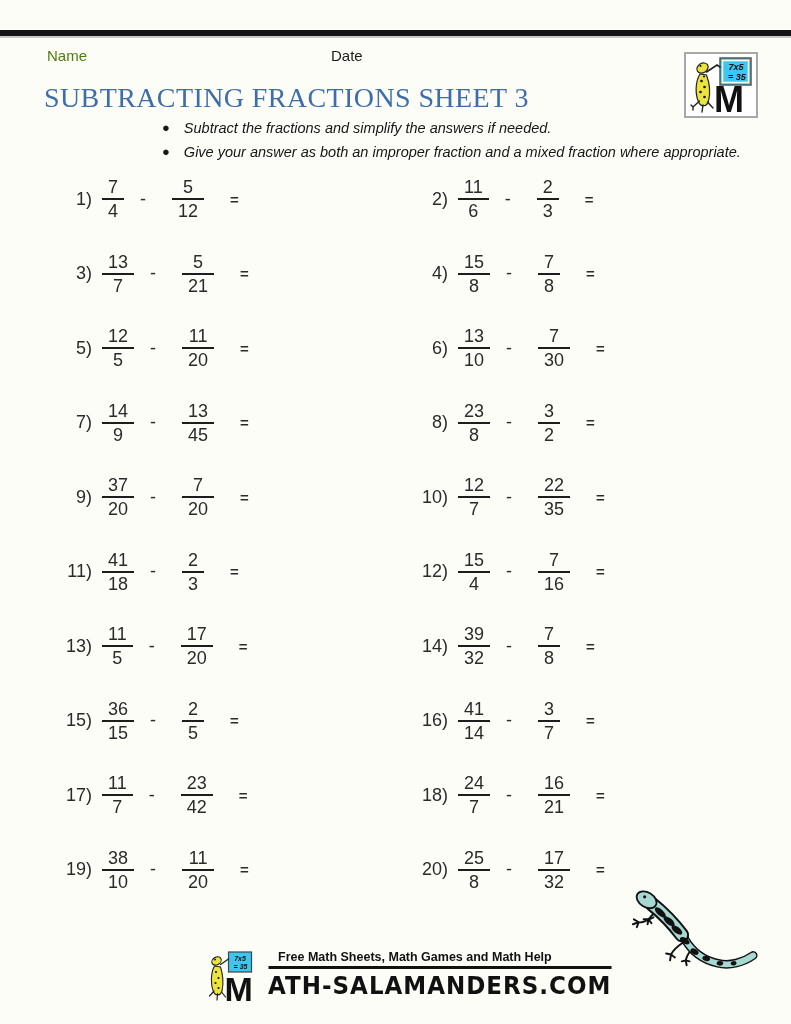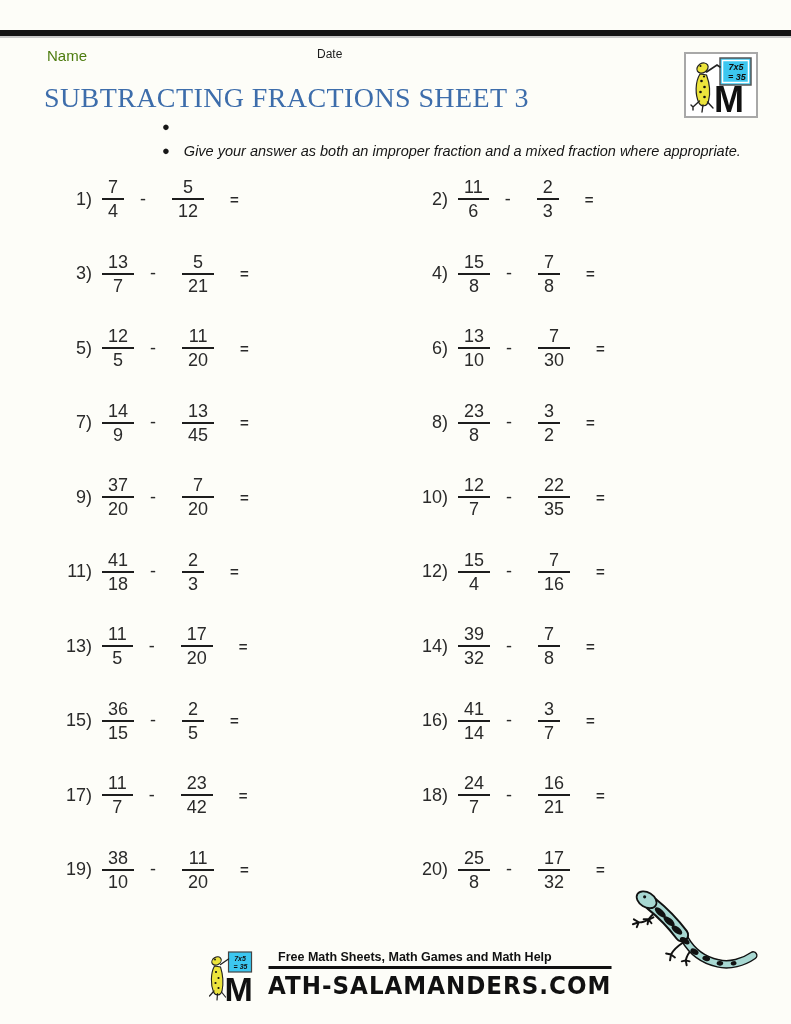--- a/index.html
+++ b/index.html
@@ -3,21 +3,21 @@
 <meta charset="utf-8">
 <style>
   html,body{margin:0;padding:0;}
   body{
     width:791px;height:1024px;position:relative;overflow:hidden;
     background:#fdfdf8;color:#222;
     font-family:"Liberation Sans","DejaVu Sans",sans-serif;
   }
   .top-bar{position:absolute;top:30px;left:0;width:791px;height:6px;background:#141414;border-bottom:2px solid #c9c9c9;}
   .name-label{position:absolute;left:47px;top:47px;font-size:15px;color:#4d7c0f;}
-  .date-label{position:absolute;left:317px;top:47px;font-size:12px;color:#1c1c1c;}
+  .date-label{position:absolute;left:331px;top:47px;font-size:15px;color:#1c1c1c;}
   .page-title{
     position:absolute;left:44px;top:82px;
     font-family:Liberation Serif, serif;
     font-size:28px;letter-spacing:0.4px;color:#3d6dab;white-space:nowrap;
   }
   .logo-box{
     position:absolute;left:684px;top:52px;width:74px;height:66px;
     background:#fff;border:2px solid #a8a8a8;box-sizing:border-box;
   }
   .instructions{position:absolute;left:162px;top:120px;}
@@ -77,20 +77,21 @@
     <circle cx="18.5" cy="33" r="1.3" fill="#111"></circle>
     <circle cx="14.5" cy="38" r="1.3" fill="#111"></circle>
     <circle cx="18.5" cy="43" r="1.3" fill="#111"></circle>
     <circle cx="18" cy="22.5" r="1.1" fill="#111"></circle>
   </svg>
 </div>
 
 <div class="instructions">
   <div class="instr-line">
     <span class="bullet">●</span>
+    <span>Subtract the fractions and simplify the answers if needed.</span>
   </div>
   <div class="instr-line">
     <span class="bullet">●</span>
     <span>Give your answer as both an improper fraction and a mixed fraction where appropriate.</span>
   </div>
 </div>
 
 <div id="problems-grid">
   <div class="problem">
     <span class="pnum">1)</span>

